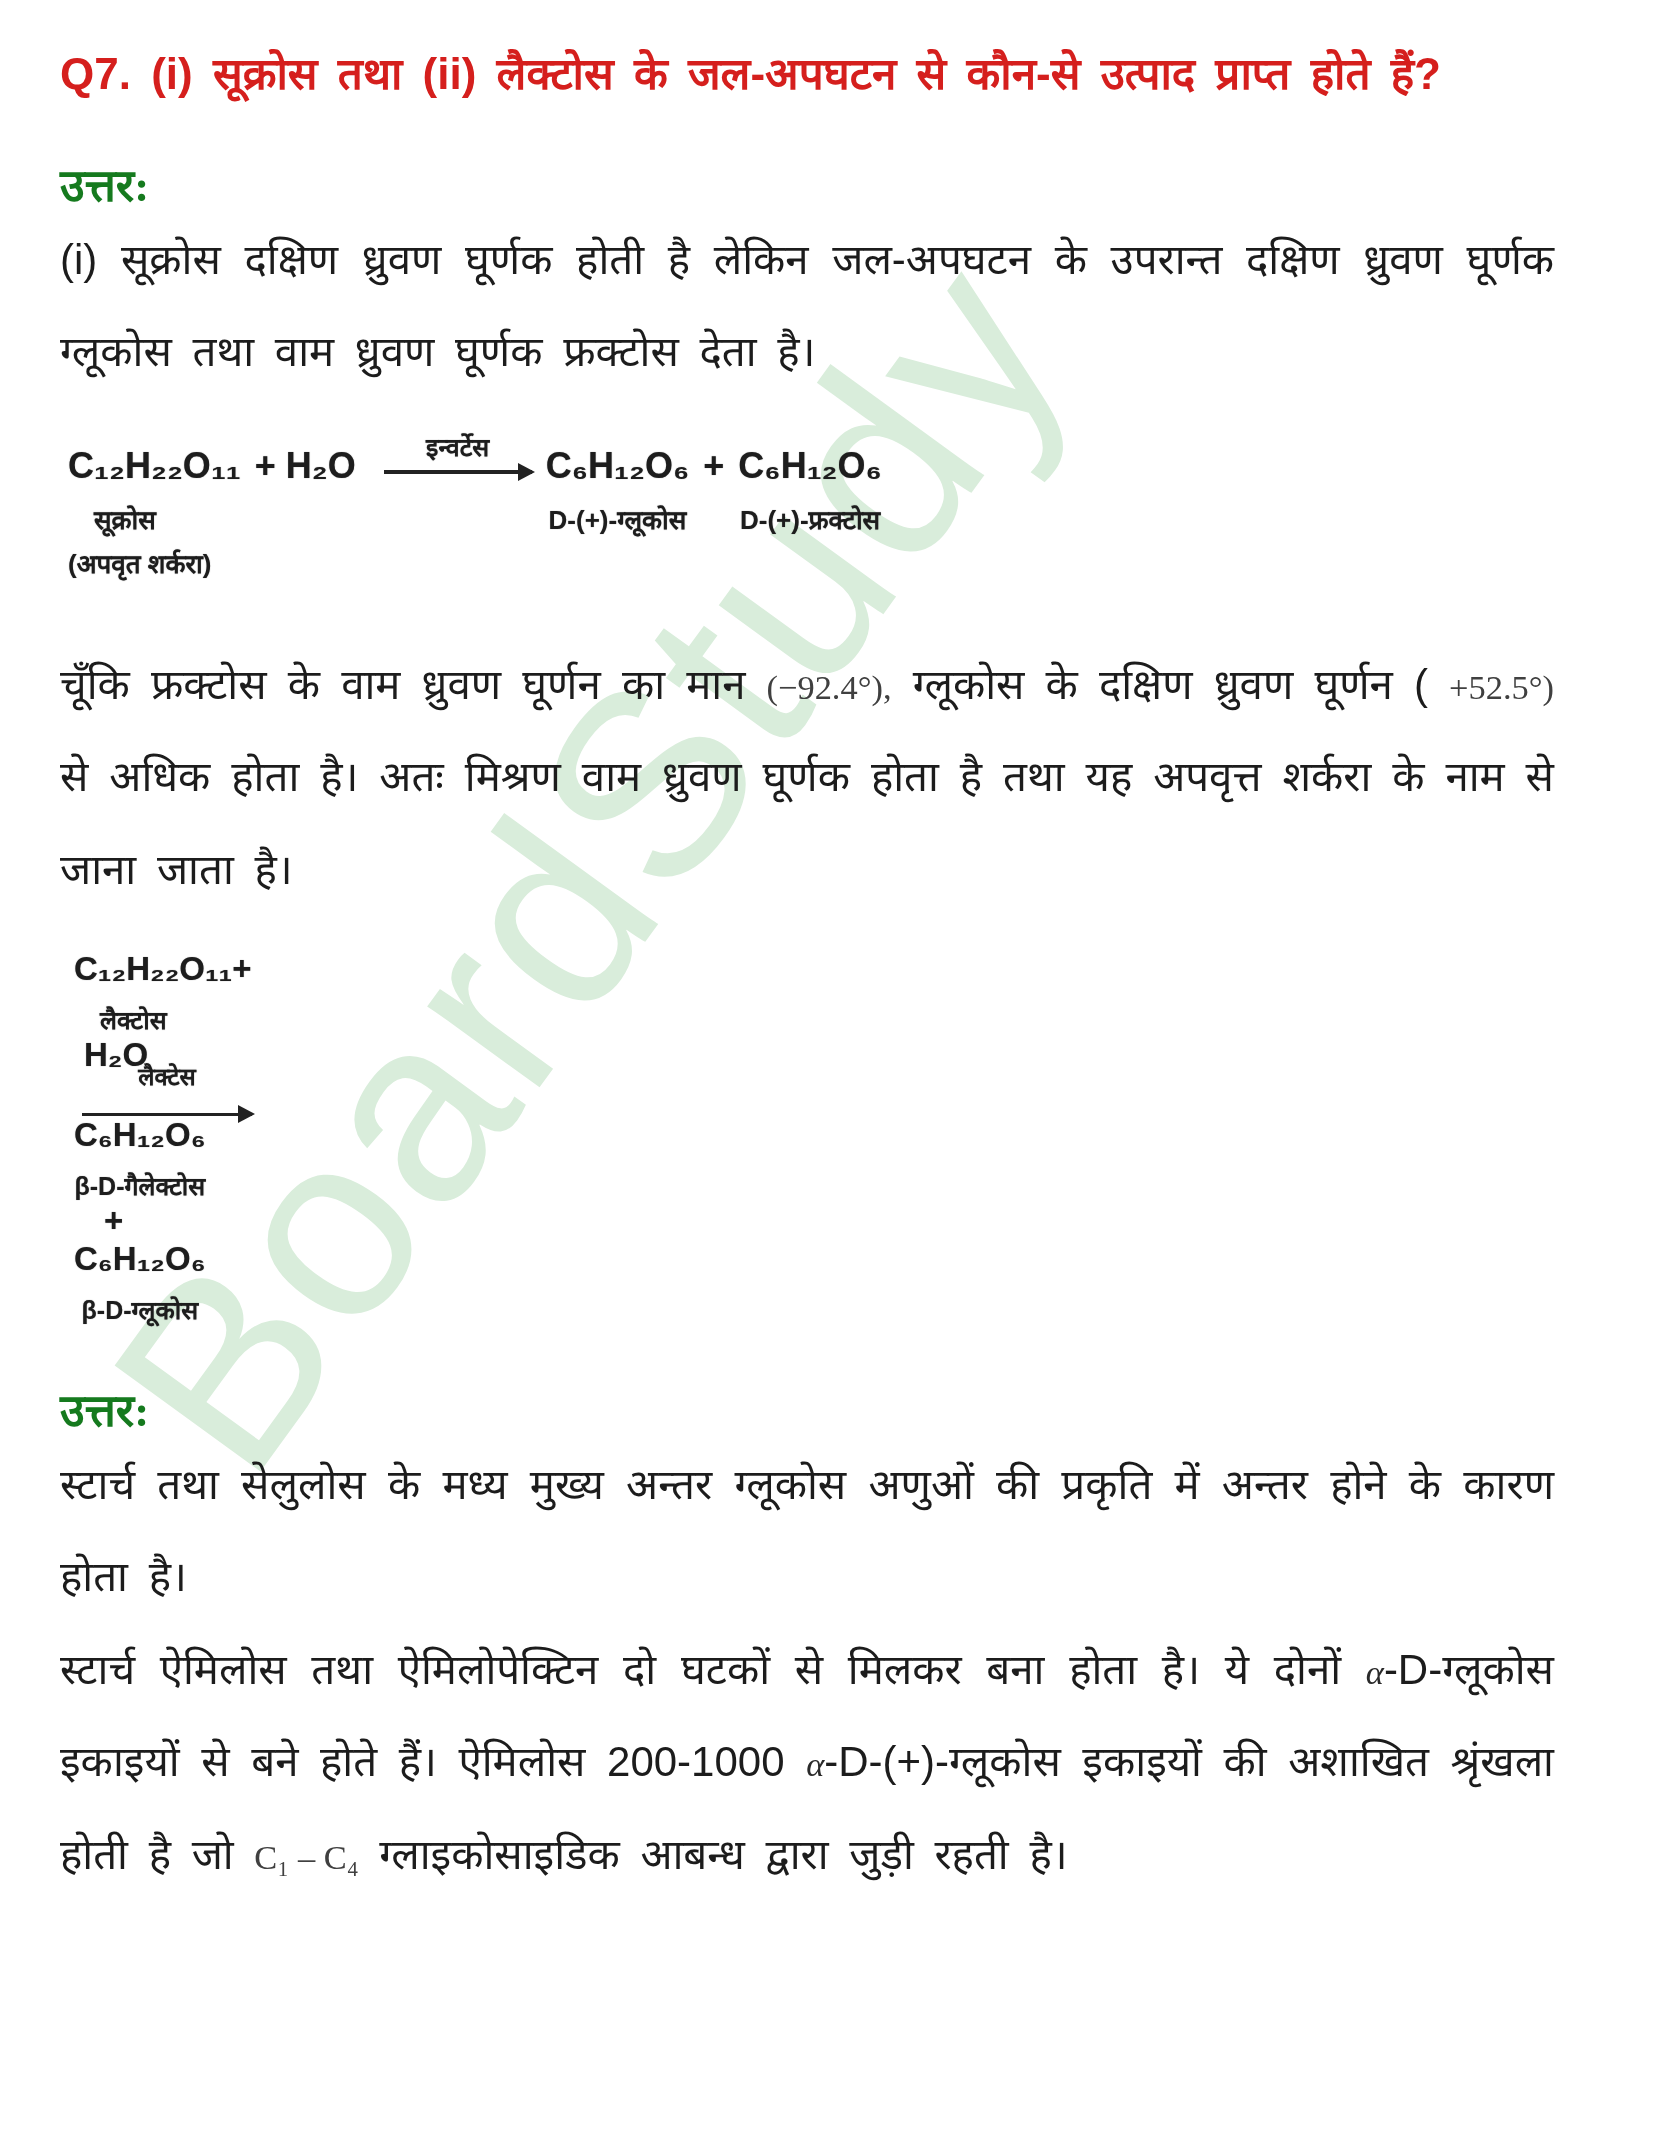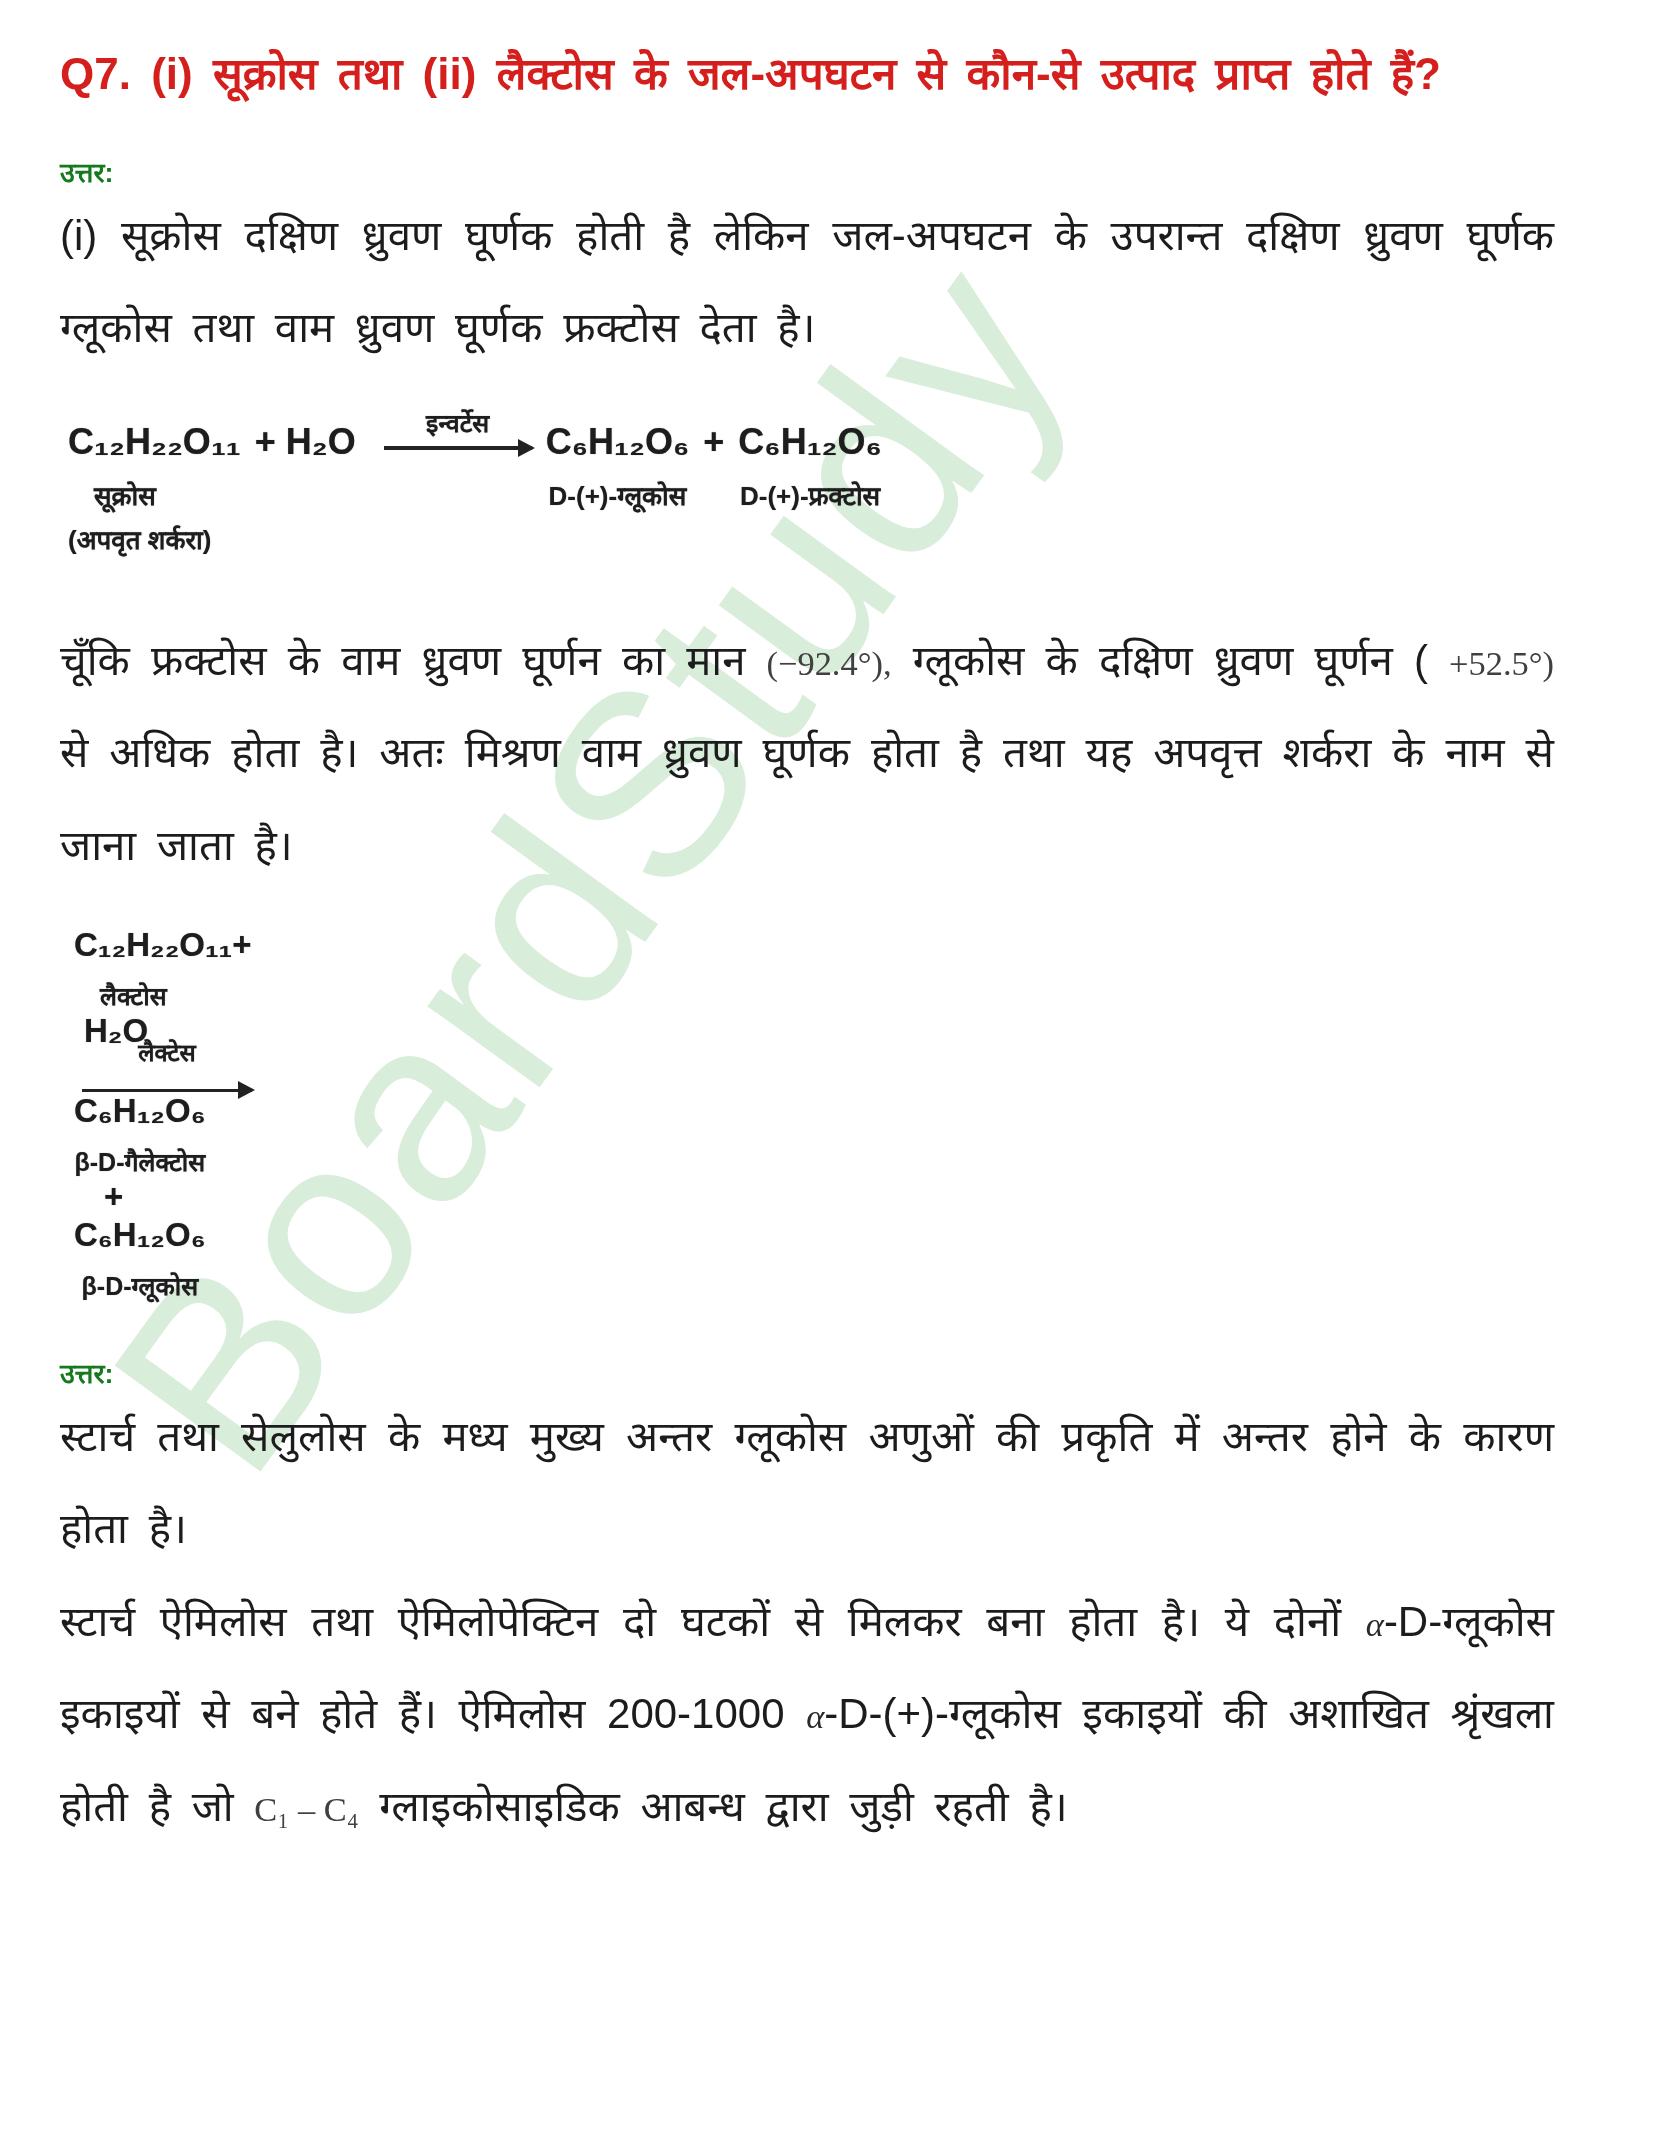--- a/index.html
+++ b/index.html
@@ -44,22 +44,23 @@
     color: #d51f1d;
     font-size: 44px;
     font-weight: 700;
     line-height: 1.25;
     text-align: justify;
     word-spacing: 8px;
   }
   .answer-label {
     margin-top: 52px;
     color: #157a1e;
-    font-size: 27px;
+    font-size: 45px;
     font-weight: 700;
+    font-family: Liberation Serif, serif;
   }
   p.body {
     margin: 0;
     color: #1c1c1c;
     font-size: 42px;
     font-weight: 500;
     line-height: 2.2;
     text-align: justify;
     word-spacing: 9px;
   }

